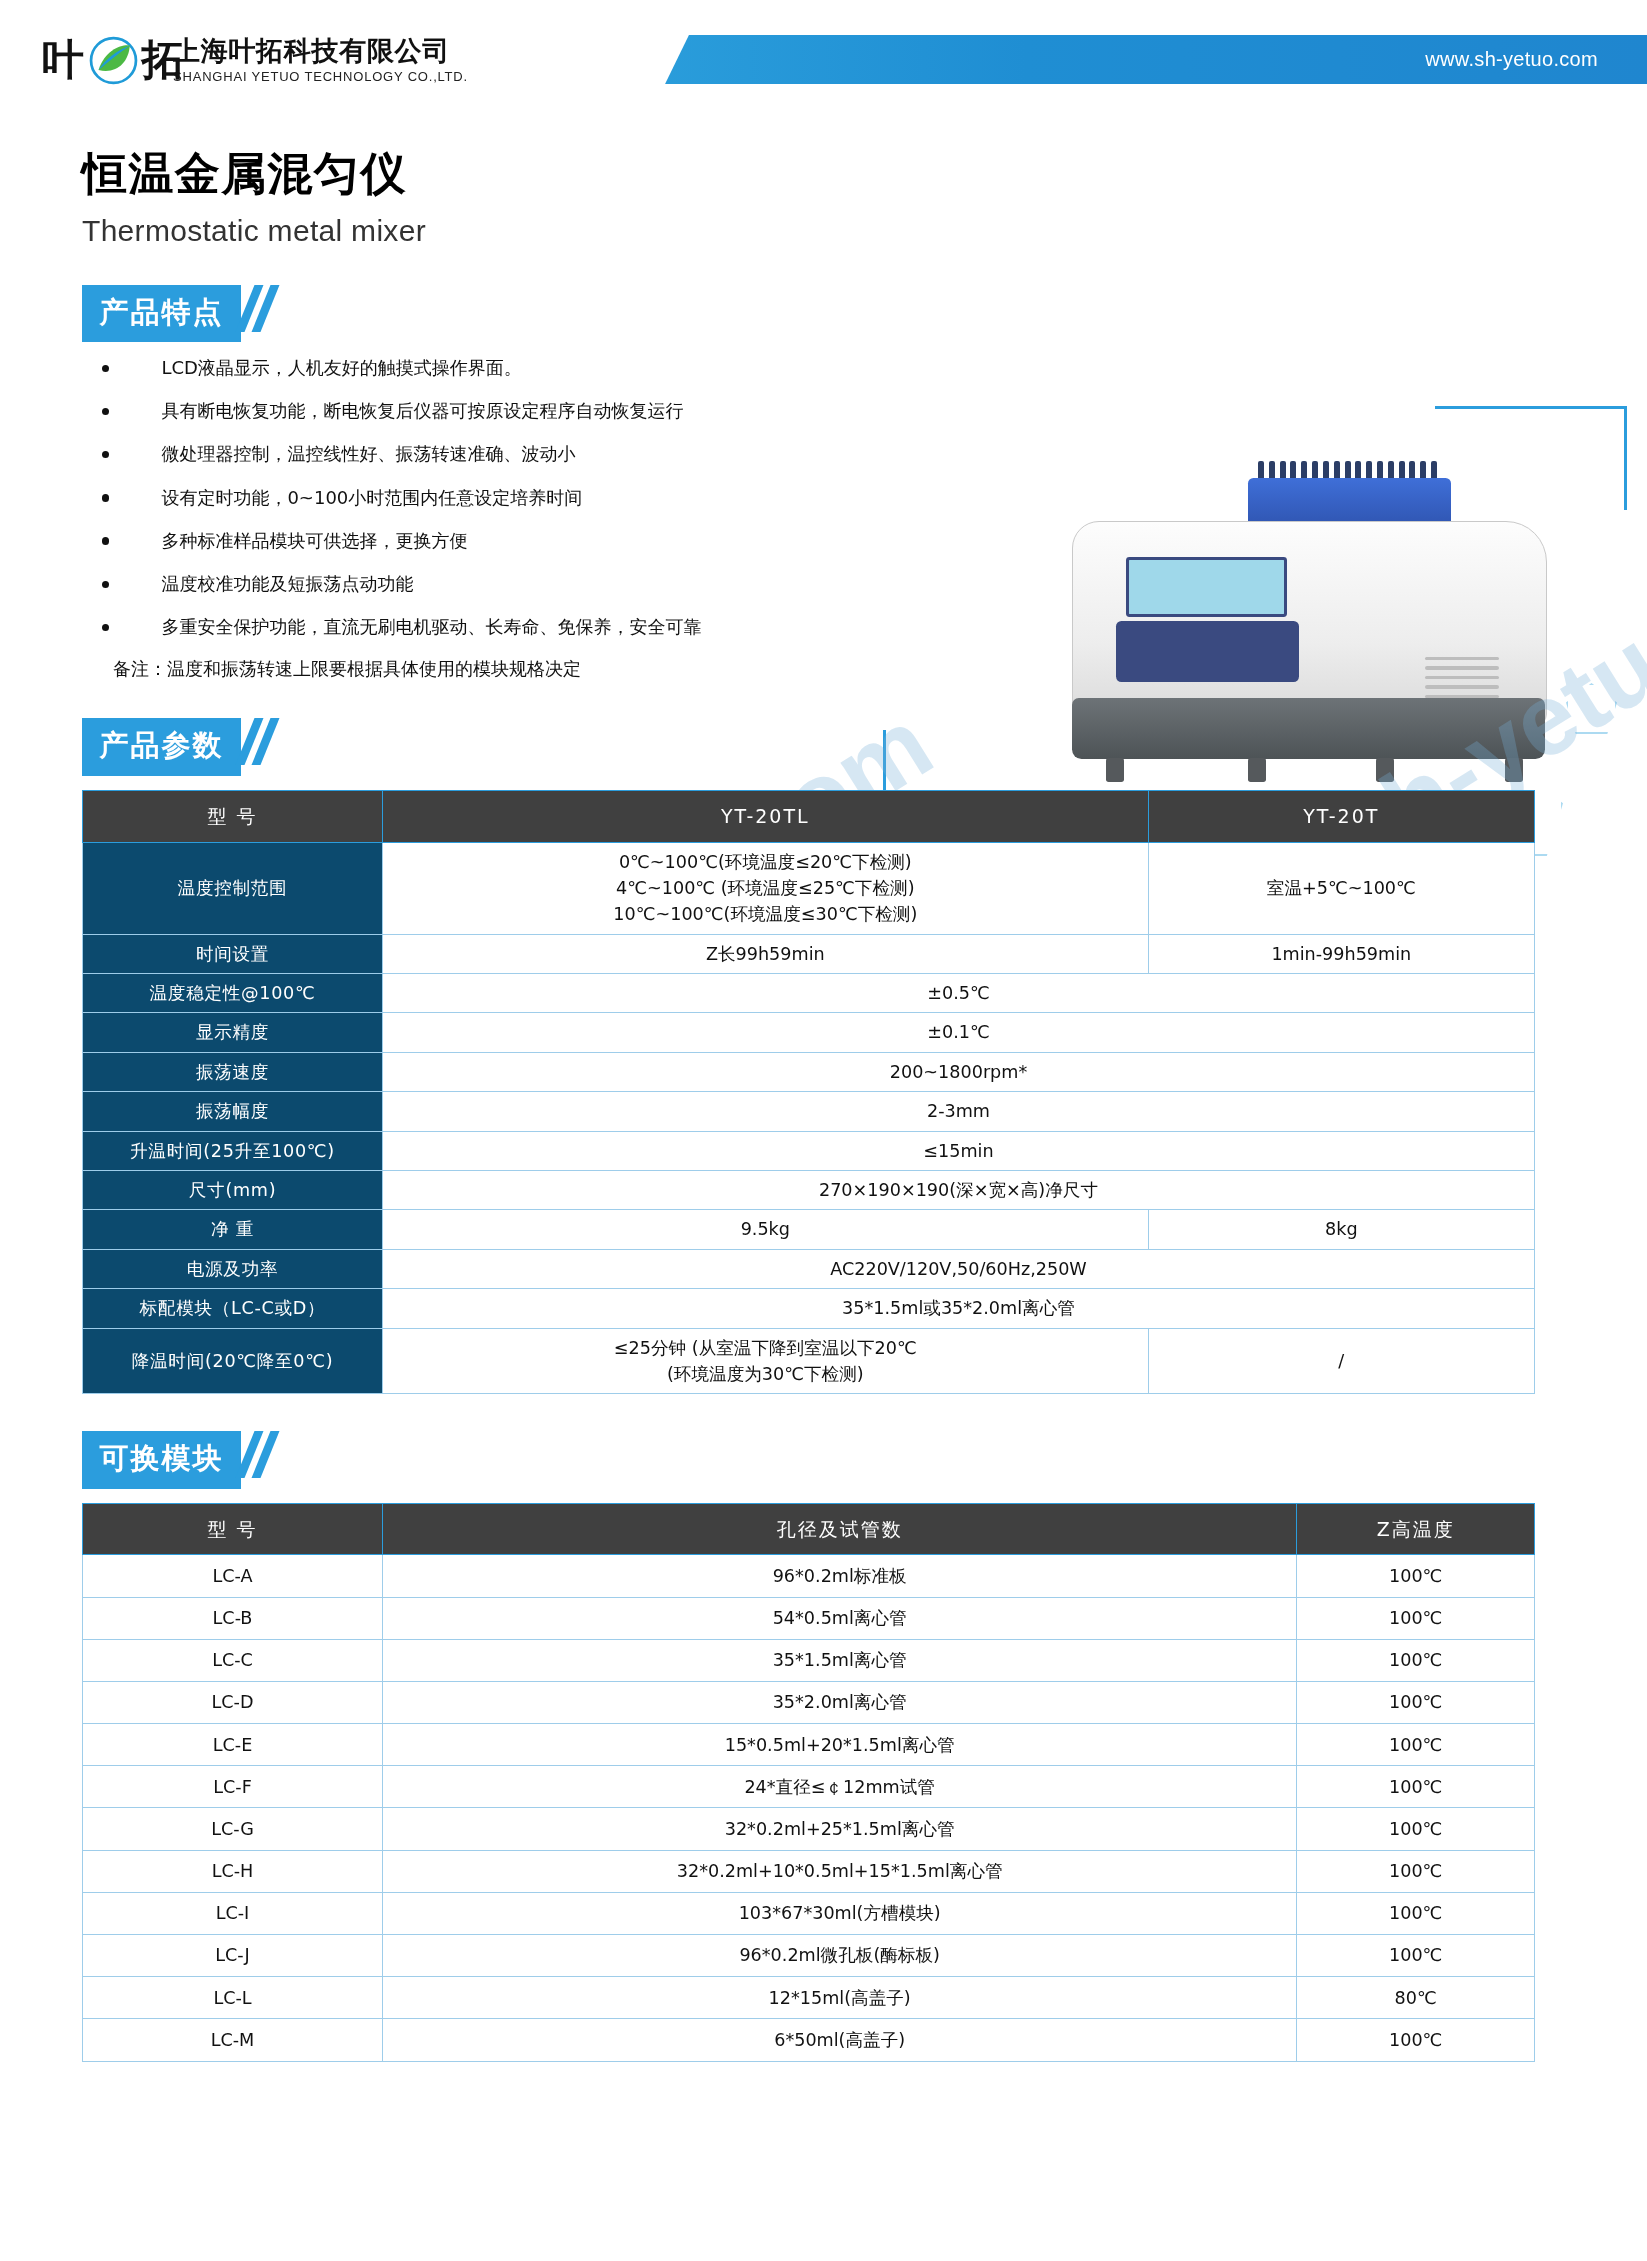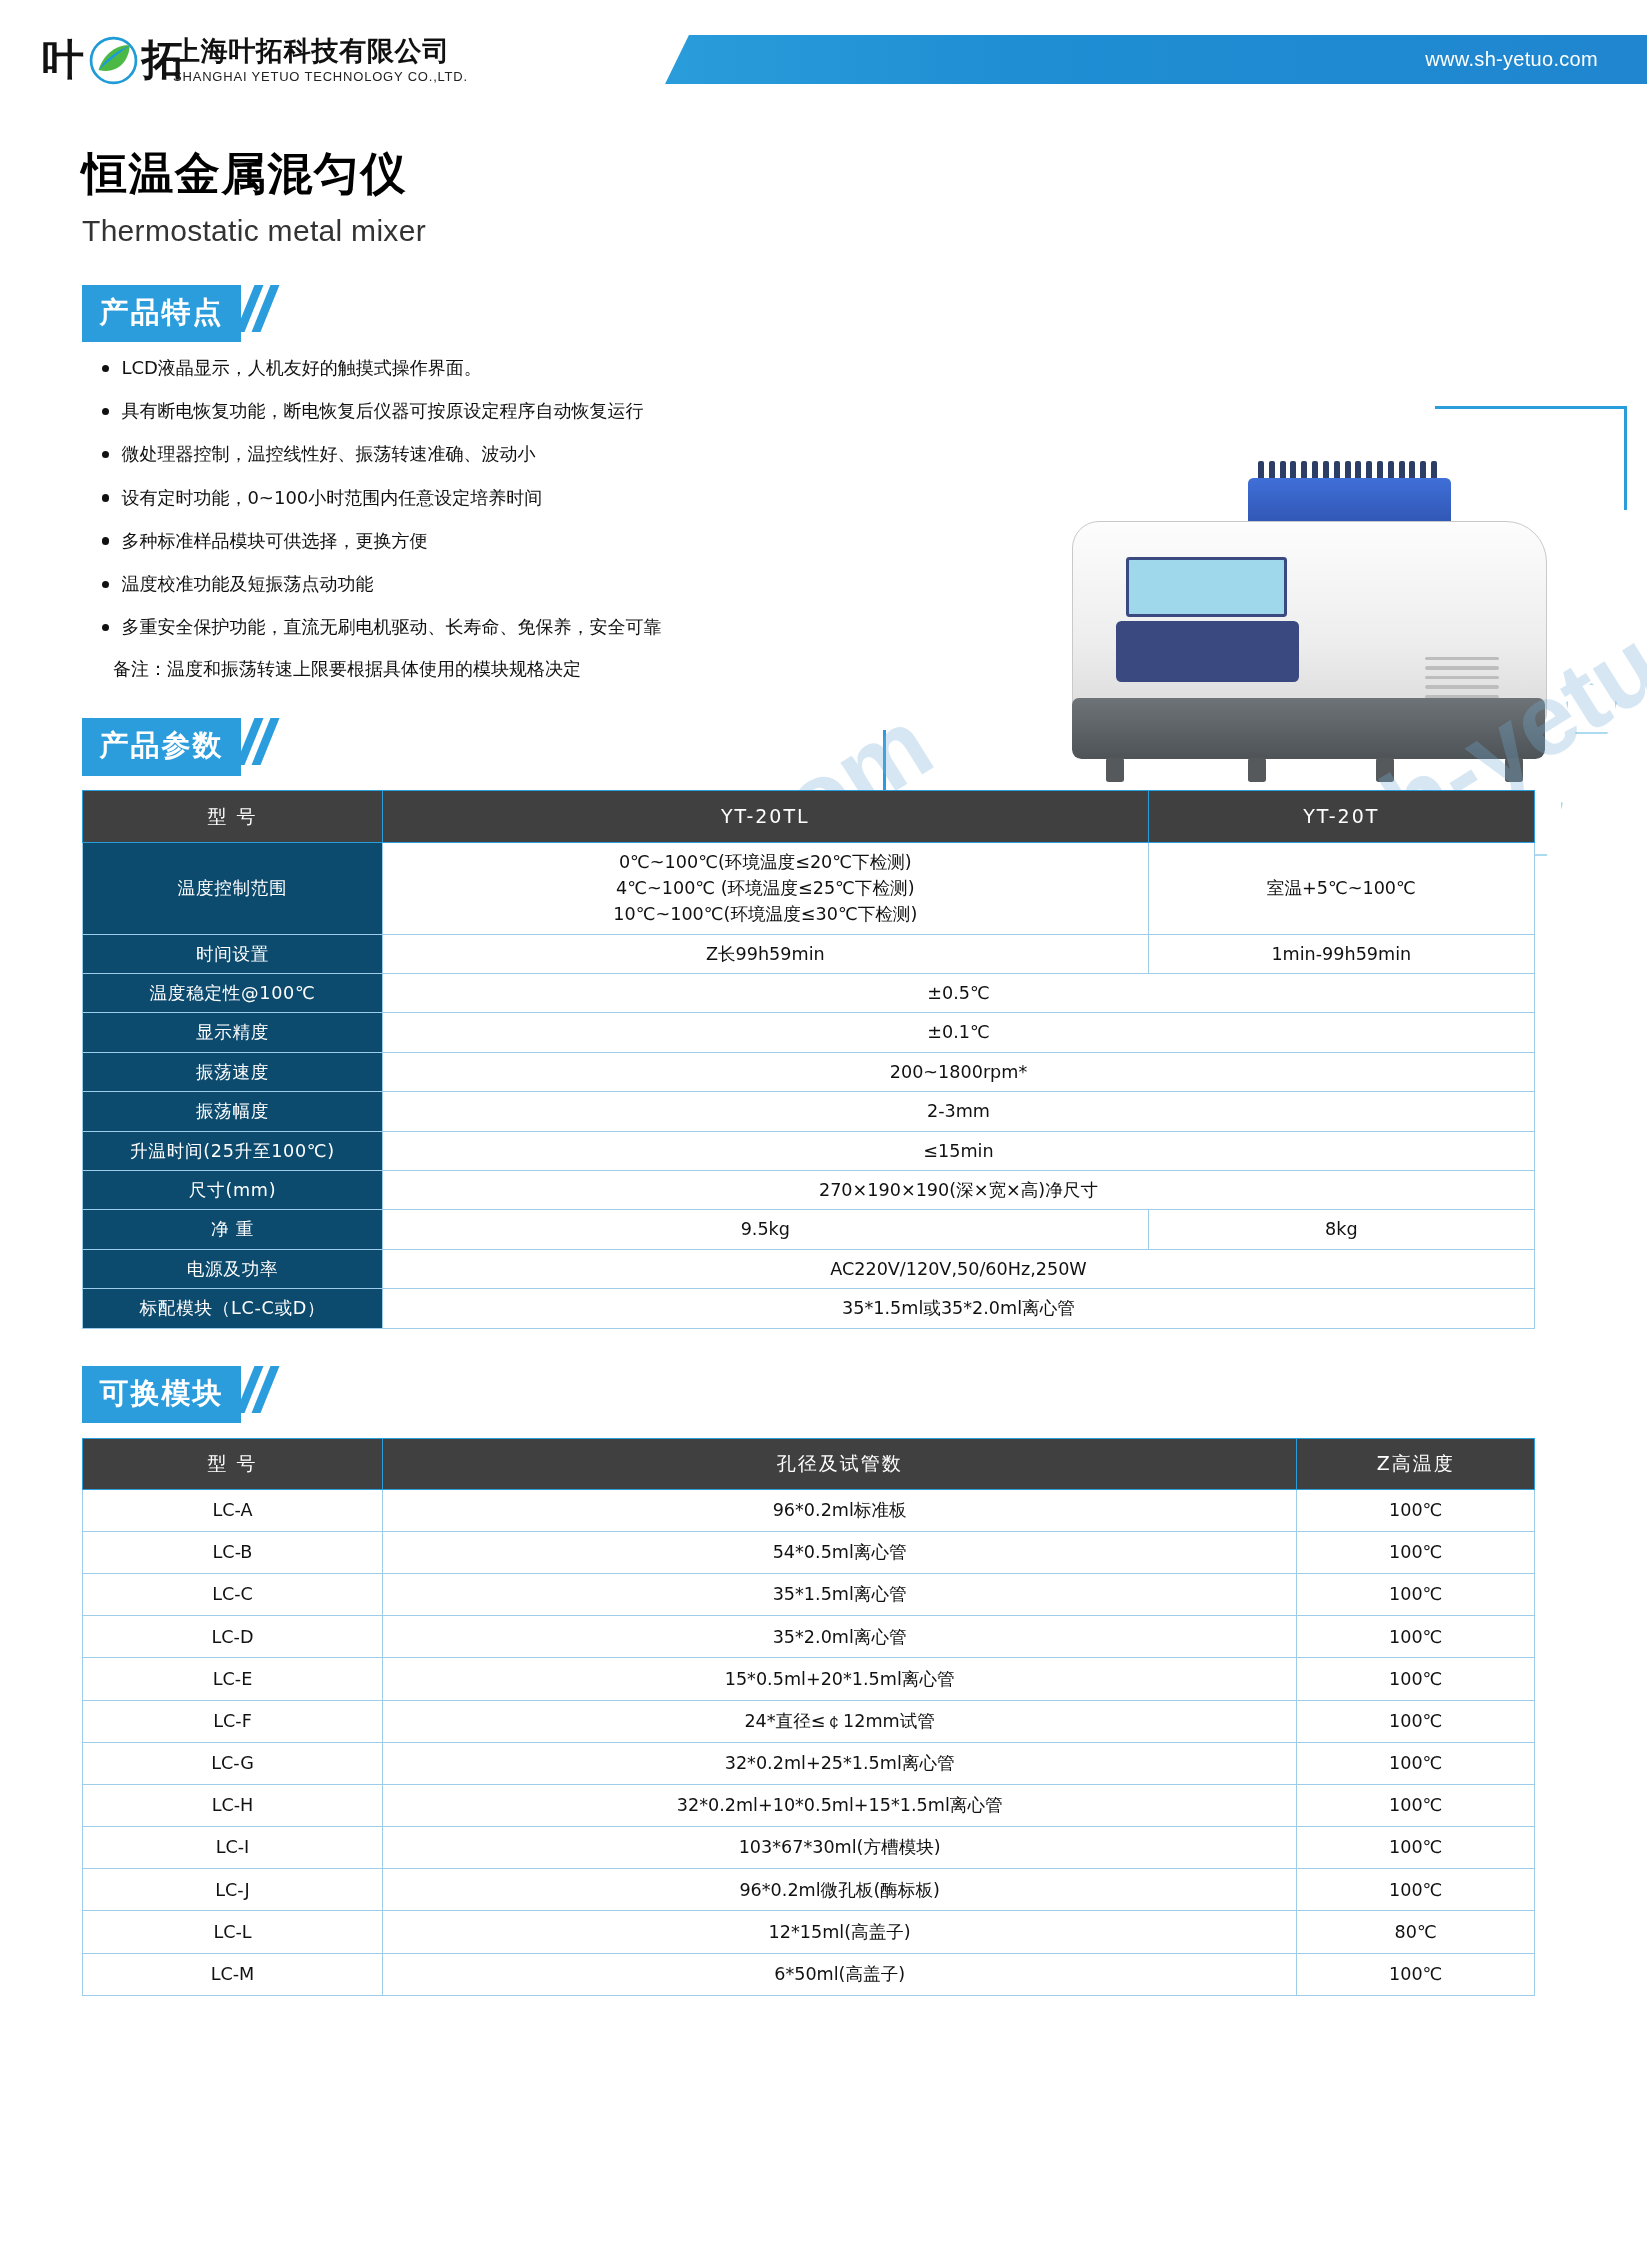--- a/index.html
+++ b/index.html
@@ -178,20 +178,21 @@
     width: 798px;
   }
   .feature-item {
     display: flex;
     align-items: flex-start;
     font-size: 18px;
     color: #111;
     margin: 0 0 18px 20px;
     line-height: 1.4;
     font-family: "DejaVu Sans", "Liberation Sans", sans-serif;
+    gap: 40px;
   }
   .feature-item .dot {
     width: 7.4px;
     height: 7.4px;
     border-radius: 50%;
     background: #111;
     margin-top: 9.5px;
     margin-right: 12px;
     flex: none;
   }
@@ -575,20 +576,26 @@
         <td class="val">8kg</td>
       </tr>
       <tr>
         <td class="rowhead">电源及功率</td>
         <td class="val" colspan="2">AC220V/120V,50/60Hz,250W</td>
       </tr>
       <tr>
         <td class="rowhead">标配模块（LC-C或D）</td>
         <td class="val" colspan="2">35*1.5ml或35*2.0ml离心管</td>
       </tr>
+      <tr>
+        <td class="rowhead">降温时间(20℃降至0℃)</td>
+        <td class="val" style="white-space:pre-line">≤25分钟 (从室温下降到室温以下20℃
+(环境温度为30℃下检测)</td>
+        <td class="val">/</td>
+      </tr>
     </tbody>
   </table>
 
   
   <div class="section-head">
     <span class="label">可换模块</span><span class="slant"><i></i><i></i></span>
   </div>
 
   <table class="mod-table">
     <thead>

